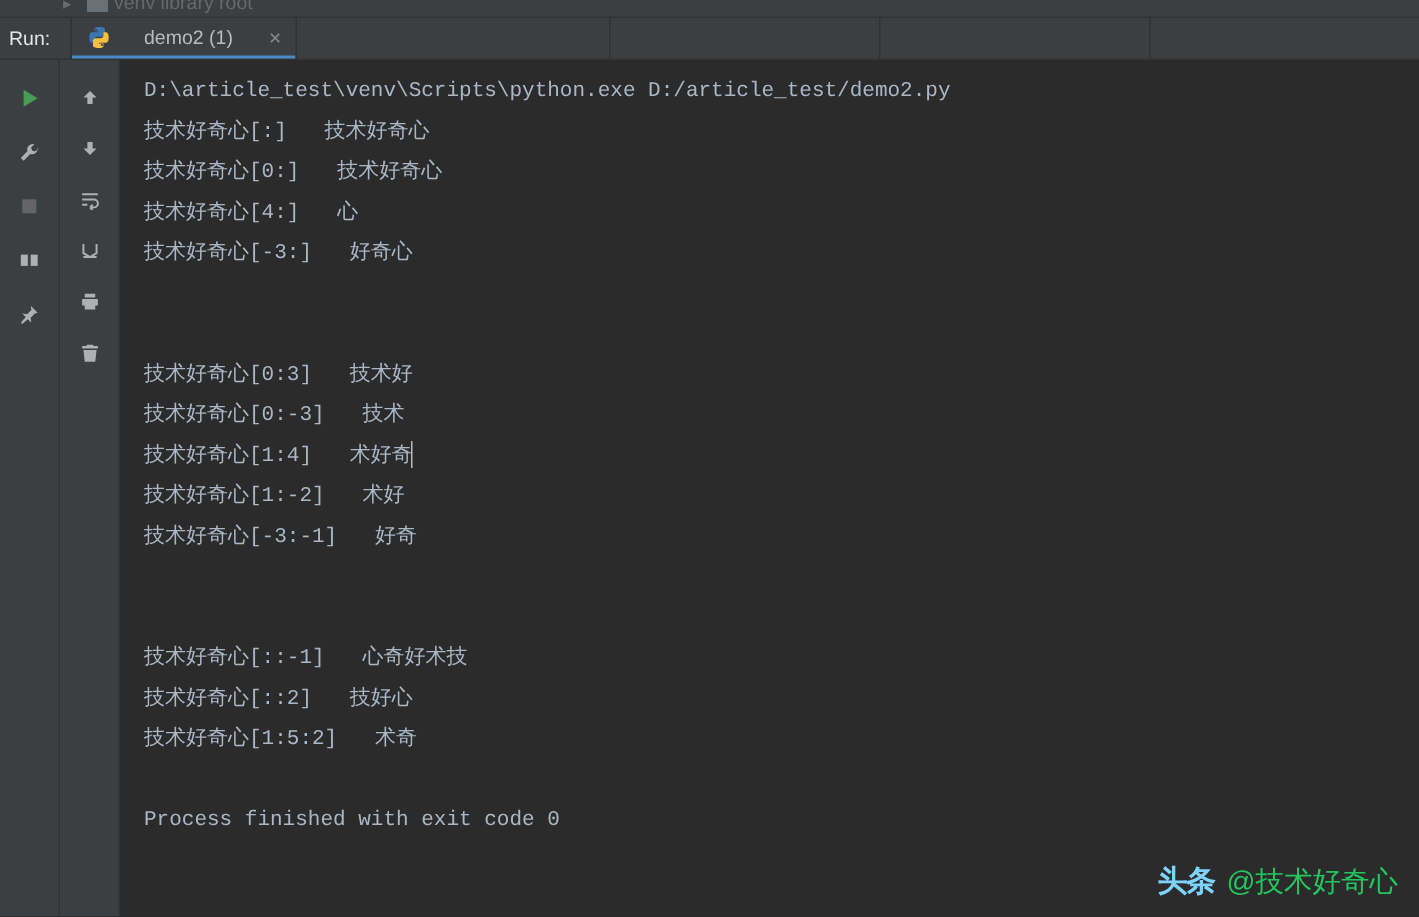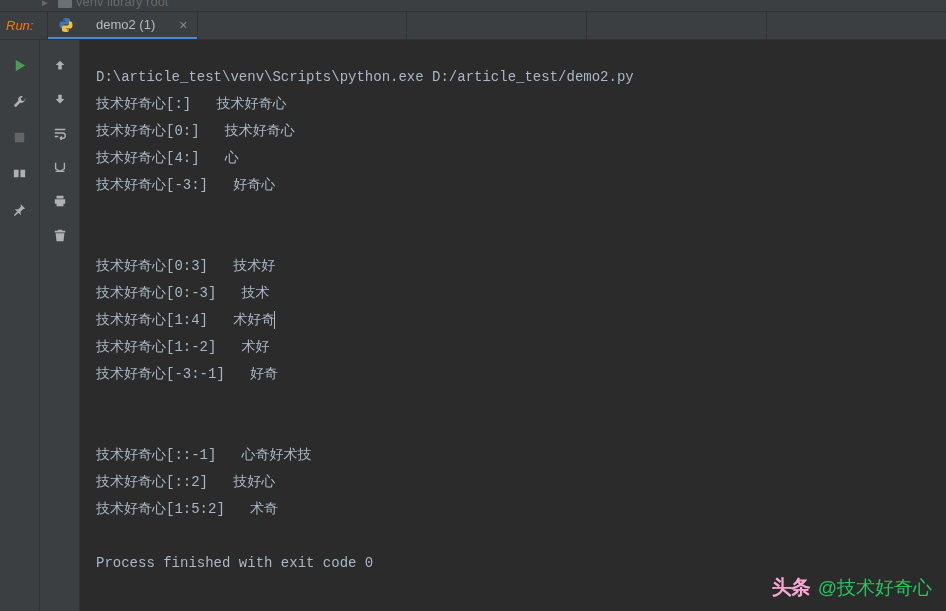--- a/index.html
+++ b/index.html
@@ -47,24 +47,23 @@
       background: #3c3f41;
       display: flex;
       align-items: stretch;
       border-bottom: 1px solid #323232;
     }
     .run-label {
       padding: 0 10px 0 6px;
       display: flex;
       align-items: center;
       font-size: 13px;
-      color: #f97316;
+      color: #e5e5e5;
       border-right: 1px solid #323232;
       min-width: 48px;
-      font-style: italic;
     }
     .tab {
       display: flex;
       align-items: center;
       gap: 22px;
       padding: 0 10px;
       background: #3c3f41;
       font-size: 13px;
       color: #bbbbbb;
       border-bottom: 2px solid #4a88c7;
@@ -137,21 +136,21 @@
       display: flex;
       align-items: center;
       justify-content: center;
       color: #aeb0b2;
       cursor: pointer;
     }
     .ic2 svg { width: 14px; height: 14px; }
     .console {
       flex: 1;
       background: #2b2b2b;
-      padding: 24px 16px;
+      padding: 8px 16px;
       font-family: "Consolas", "Monaco", "Courier New", monospace;
       font-size: 14px;
       line-height: 27px;
       color: #a9b7c6;
       white-space: pre;
       overflow: hidden;
       position: relative;
     }
     .cursor {
       display: inline-block;
@@ -175,21 +174,21 @@
       font-weight: 900;
       color: #ffffff;
       font-family: sans-serif;
       letter-spacing: -1px;
     }
     .watermark-text {
       font-size: 19px;
       color: #22c55e;
       font-weight: 400;
     }
-    .watermark-red { color: #f9a8d4; }
+    .watermark-red { color: #7dd3fc; }
   </style>
 </head>
 <body>
 
 <div class="top-tree">
   <span class="tree-chevron">▸</span>
   <span class="tree-item">
     <span class="folder-icon"></span>
     <span>venv  library root</span>
   </span>

